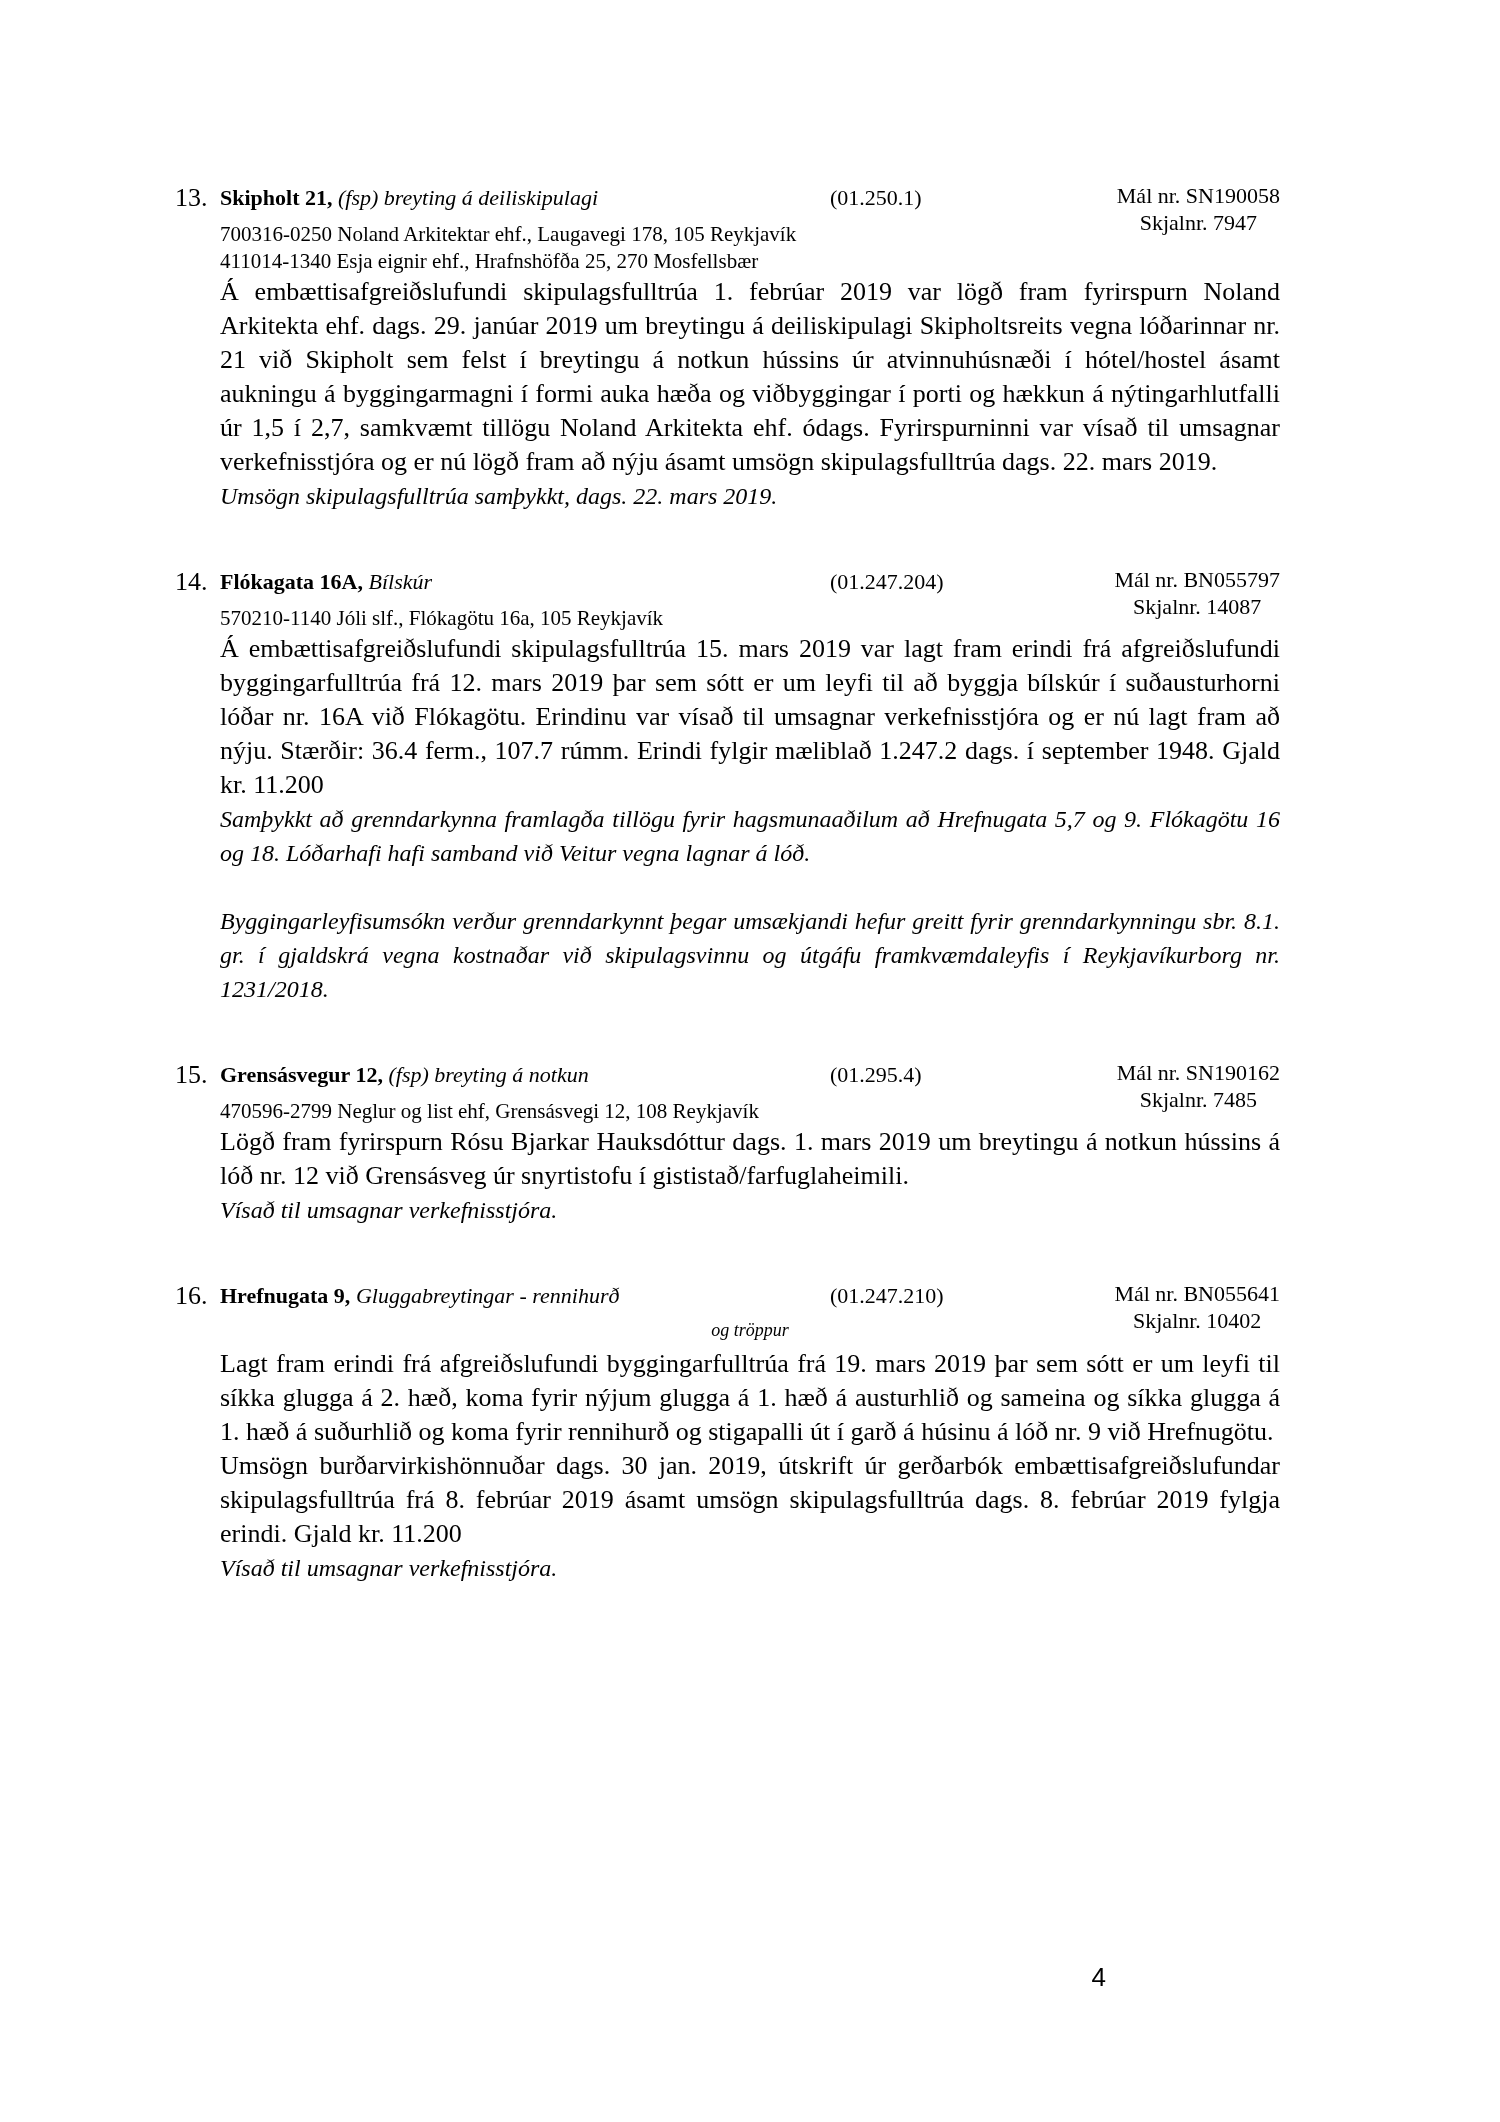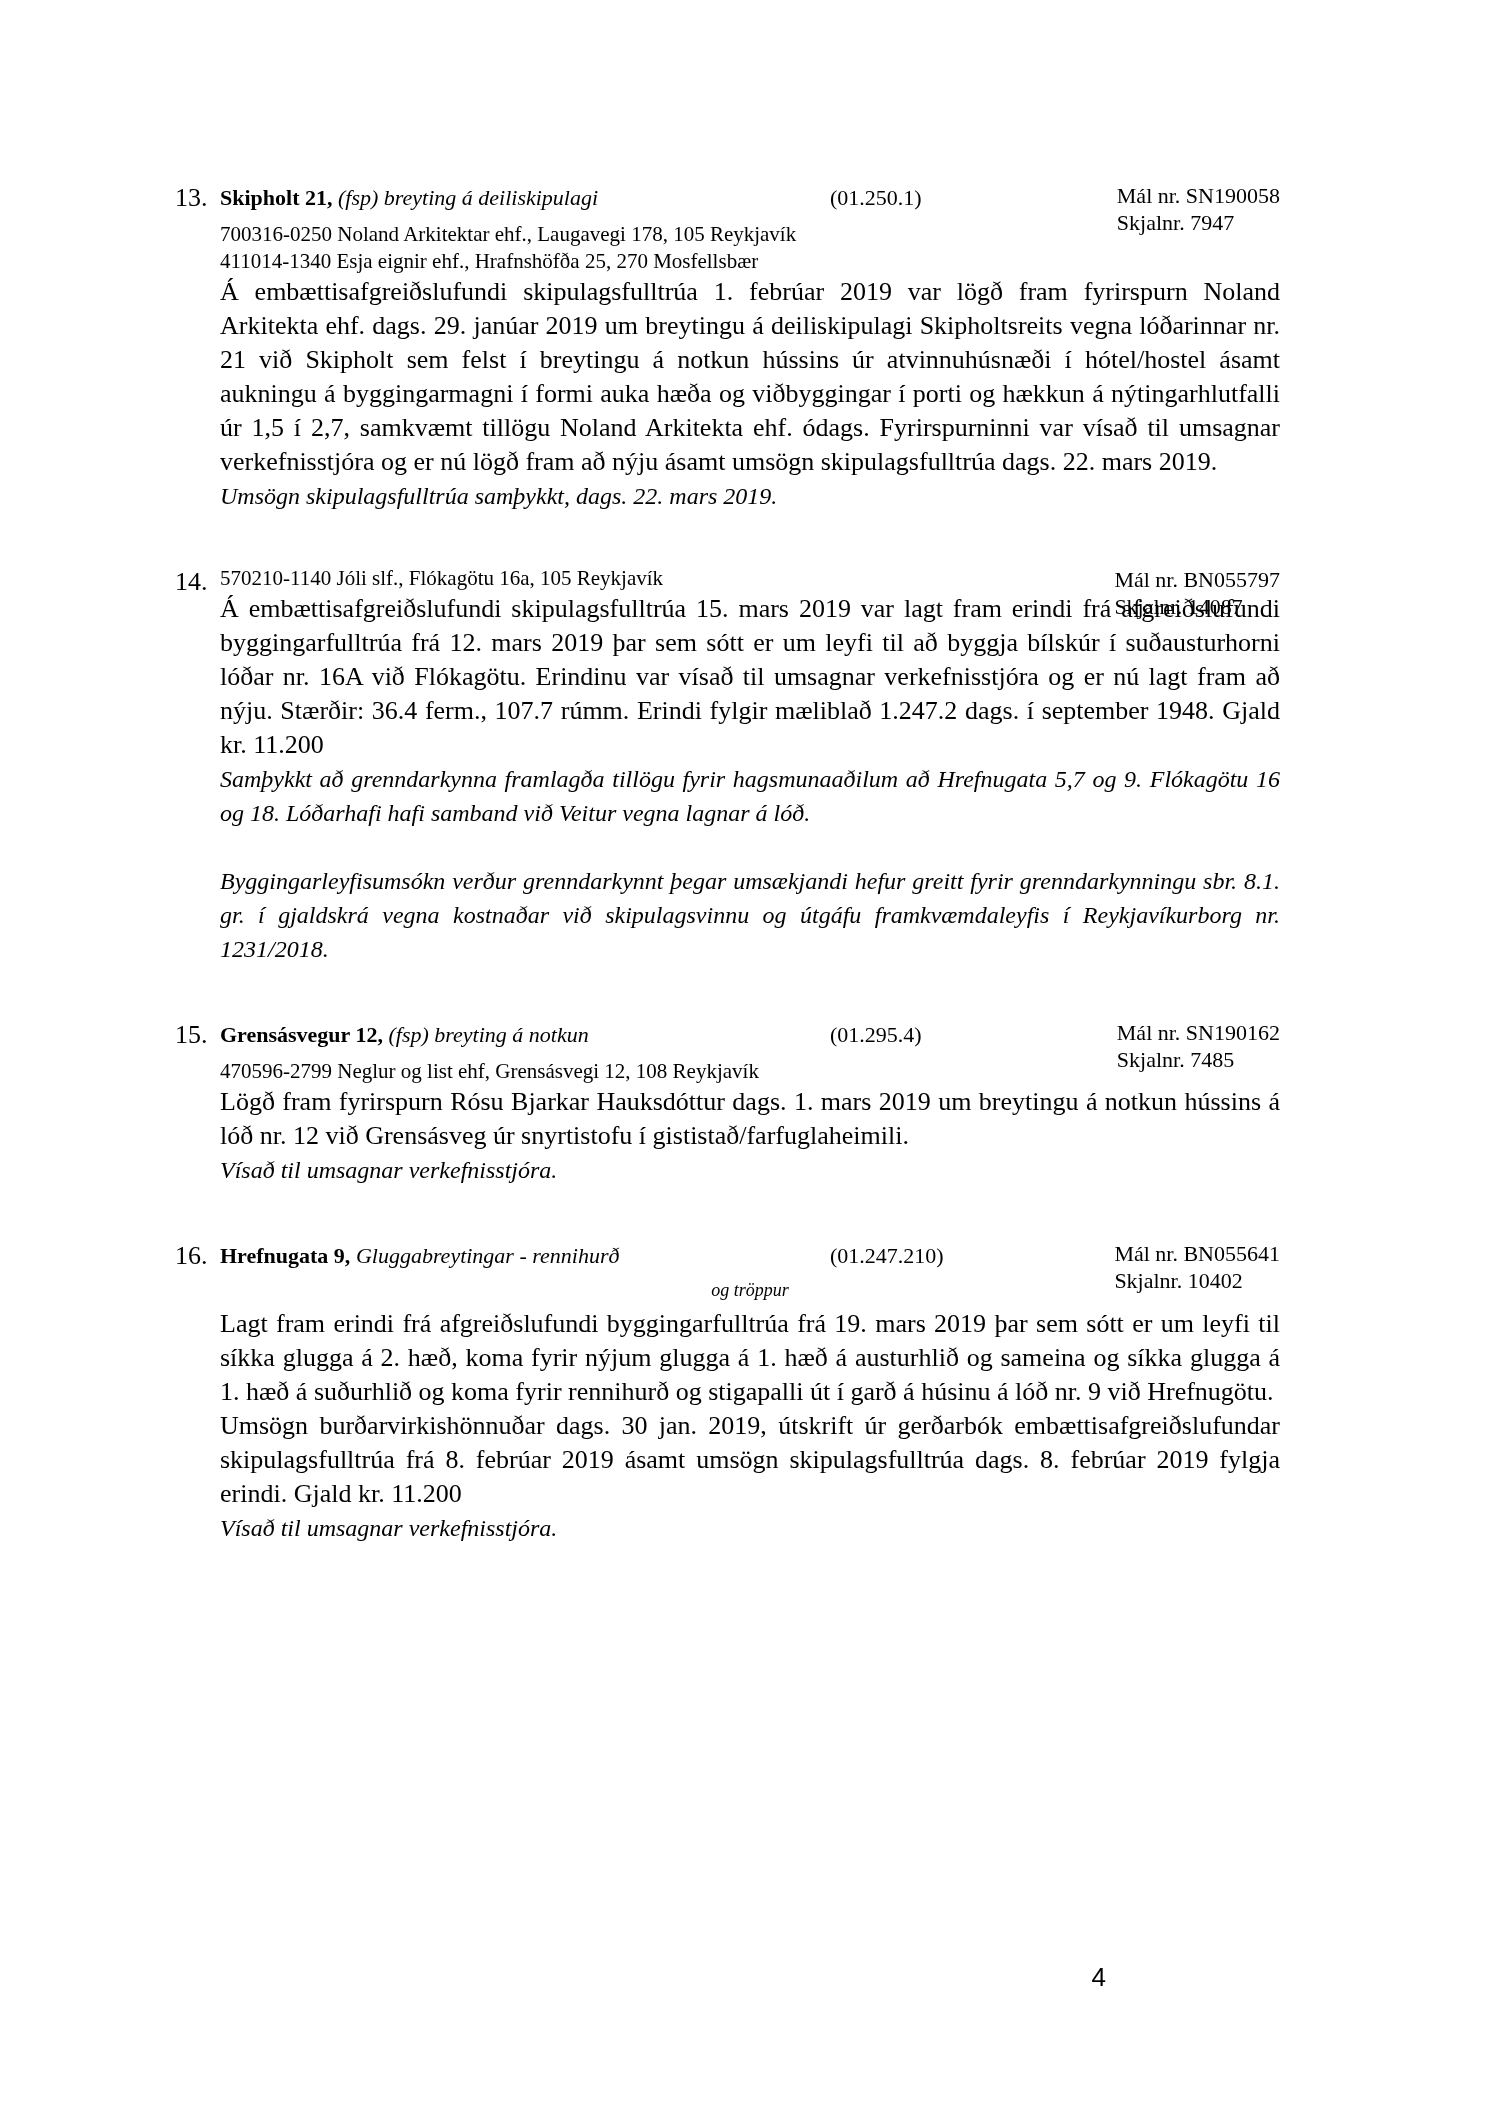--- a/index.html
+++ b/index.html
@@ -54,21 +54,21 @@
   .subtitle2 {
     font-size: 18px;
     line-height: 34px;
     font-style: italic;
     text-align: center;
   }
   .refs {
     position: absolute;
     top: 1px;
     right: 0;
-    text-align: left;
+    text-align: center;
     font-size: 22px;
     line-height: 27px;
     white-space: nowrap;
   }
   .parties {
     margin-top: 6px;
     font-size: 21px;
     line-height: 27px;
   }
   .body-par {
@@ -114,20 +114,25 @@
       <div class="parties">
         <div>700316-0250 Noland Arkitektar ehf., Laugavegi 178, 105 Reykjavík</div>
         <div>411014-1340 Esja eignir ehf., Hrafnshöfða 25, 270 Mosfellsbær</div>
       </div>
       <p class="body-par">Á embættisafgreiðslufundi skipulagsfulltrúa 1. febrúar 2019 var lögð fram fyrirspurn Noland Arkitekta ehf. dags. 29. janúar 2019 um breytingu á deiliskipulagi Skipholtsreits vegna lóðarinnar nr. 21 við Skipholt sem felst í breytingu á notkun hússins úr atvinnuhúsnæði í hótel/hostel ásamt aukningu á byggingarmagni í formi auka hæða og viðbyggingar í porti og hækkun á nýtingarhlutfalli úr 1,5 í 2,7, samkvæmt tillögu Noland Arkitekta ehf. ódags. Fyrirspurninni var vísað til umsagnar verkefnisstjóra og er nú lögð fram að nýju ásamt umsögn skipulagsfulltrúa dags. 22. mars 2019.</p>
       <p class="decision">Umsögn skipulagsfulltrúa samþykkt, dags. 22. mars 2019.</p>
     </section>
 
     <section class="case">
       <span class="case-num">14.</span>
+      <div class="head">
+        <span class="title">Flókagata 16A,</span>
+        <span class="subtitle">Bílskúr</span>
+        <span class="code">(01.247.204)</span>
+      </div>
       <div class="refs">
         <div>Mál nr. BN055797</div>
         <div>Skjalnr. 14087</div>
       </div>
       <div class="parties">
         <div>570210-1140 Jóli slf., Flókagötu 16a, 105 Reykjavík</div>
       </div>
       <p class="body-par">Á embættisafgreiðslufundi skipulagsfulltrúa 15. mars 2019 var lagt fram erindi frá afgreiðslufundi byggingarfulltrúa frá 12. mars 2019 þar sem sótt er um leyfi til að byggja bílskúr í suðausturhorni lóðar nr. 16A við Flókagötu. Erindinu var vísað til umsagnar verkefnisstjóra og er nú lagt fram að nýju. Stærðir: 36.4 ferm., 107.7 rúmm. Erindi fylgir mæliblað 1.247.2 dags. í september 1948. Gjald kr. 11.200</p>
       <p class="decision">Samþykkt að grenndarkynna framlagða tillögu fyrir hagsmunaaðilum að Hrefnugata 5,7 og 9. Flókagötu 16 og 18. Lóðarhafi hafi samband við Veitur vegna lagnar á lóð.</p>
       <p class="decision">Byggingarleyfisumsókn verður grenndarkynnt þegar umsækjandi hefur greitt fyrir grenndarkynningu sbr. 8.1. gr. í gjaldskrá vegna kostnaðar við skipulagsvinnu og útgáfu framkvæmdaleyfis í Reykjavíkurborg nr. 1231/2018.</p>

